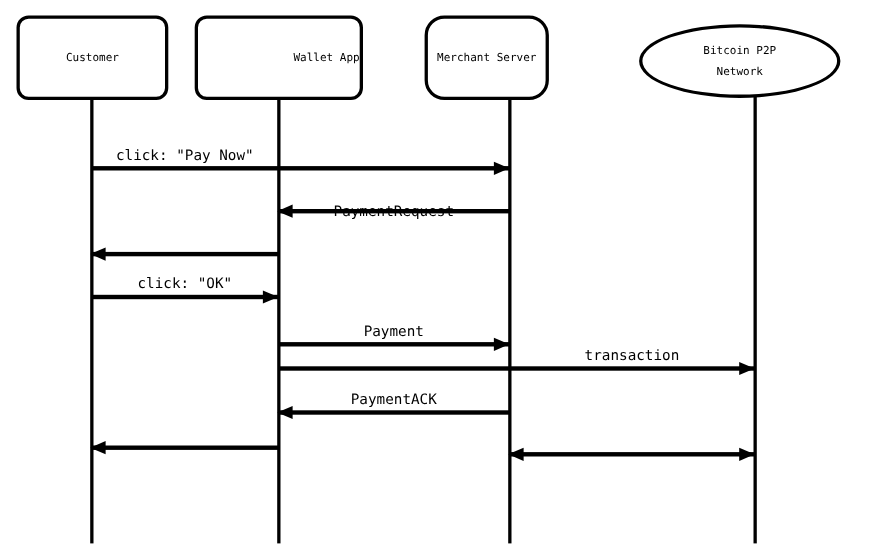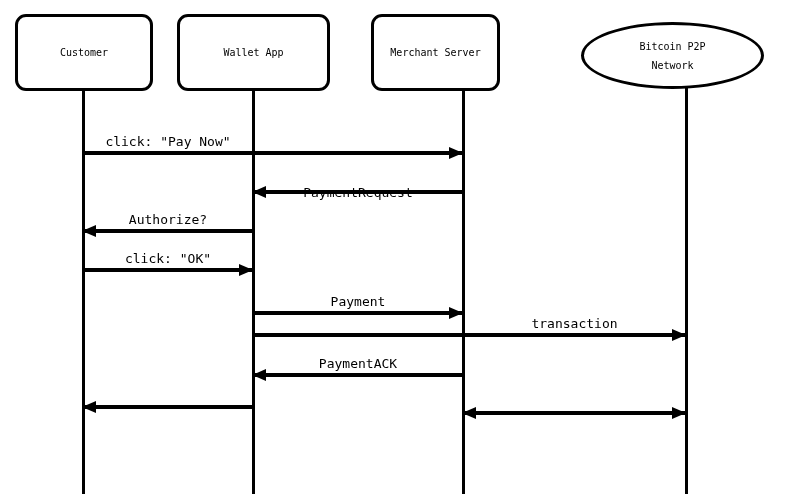--- a/index.html
+++ b/index.html
@@ -62,36 +62,35 @@
     white-space: pre-line;
     z-index: 2;
   }
 </style>
 </head>
 <body>
 
 <div class="canvas" id="canvas">
     <div class="participant rounded-rect" style="left: 15px; top: 14px; width: 138px; height: 77px;"><span>Customer</span></div>
     <div class="lifeline" style="left: 81.5px; top: 89px; height: 405px;"></div>
-    <div class="participant rounded-rect" style="left: 177px; top: 14px; width: 153px; height: 77px;"><span>Wallet App</span></div>
+    <div class="participant rounded-rect" style="left: 177px; top: 14px; width: 153px; height: 77px; justify-content: flex-end;"><span>Wallet App</span></div>
     <div class="lifeline" style="left: 251.5px; top: 89px; height: 405px;"></div>
-    <div class="participant rounded-rect" style="left: 371px; top: 14px; width: 129px; height: 77px;"><span>Merchant Server</span></div>
+    <div class="participant rounded-rect" style="left: 386px; top: 14px; width: 113px; height: 77px; border-radius: 18px;"><span>Merchant Server</span></div>
     <div class="lifeline" style="left: 461.5px; top: 89px; height: 405px;"></div>
     <div class="participant ellipse" style="left: 581px; top: 22px; width: 183px; height: 67px;"><span>Bitcoin P2P
 Network</span></div>
     <div class="lifeline" style="left: 684.5px; top: 87px; height: 407px;"></div>
     <div class="msg-shaft" style="left: 83px; width: 380px; top: 151px;"></div>
     <div class="arrowhead right" style="left: 449px; top: 147px;"></div>
     <div class="msg-label" style="left: 83px; width: 170px; top: 134px;">click: "Pay Now"</div>
     <div class="msg-shaft" style="left: 253px; width: 210px; top: 190px;"></div>
     <div class="arrowhead left" style="left: 252px; top: 186px;"></div>
     <div class="msg-label" style="left: 253px; width: 210px; top: 173px; margin-top: 12px;">PaymentRequest</div>
     <div class="msg-shaft" style="left: 83px; width: 170px; top: 229px;"></div>
     <div class="arrowhead left" style="left: 82px; top: 225px;"></div>
-    <div class="msg-label" style="left: 83px; width: 170px; top: 212px;">Authorize?</div>
     <div class="msg-shaft" style="left: 83px; width: 170px; top: 268px;"></div>
     <div class="arrowhead right" style="left: 239px; top: 264px;"></div>
     <div class="msg-label" style="left: 83px; width: 170px; top: 251px;">click: "OK"</div>
     <div class="msg-shaft" style="left: 253px; width: 210px; top: 311px;"></div>
     <div class="arrowhead right" style="left: 449px; top: 307px;"></div>
     <div class="msg-label" style="left: 253px; width: 210px; top: 294px;">Payment</div>
     <div class="msg-shaft" style="left: 253px; width: 433px; top: 333px;"></div>
     <div class="arrowhead right" style="left: 672px; top: 329px;"></div>
     <div class="msg-label" style="left: 463px; width: 223px; top: 316px;">transaction</div>
     <div class="msg-shaft" style="left: 253px; width: 210px; top: 373px;"></div>

